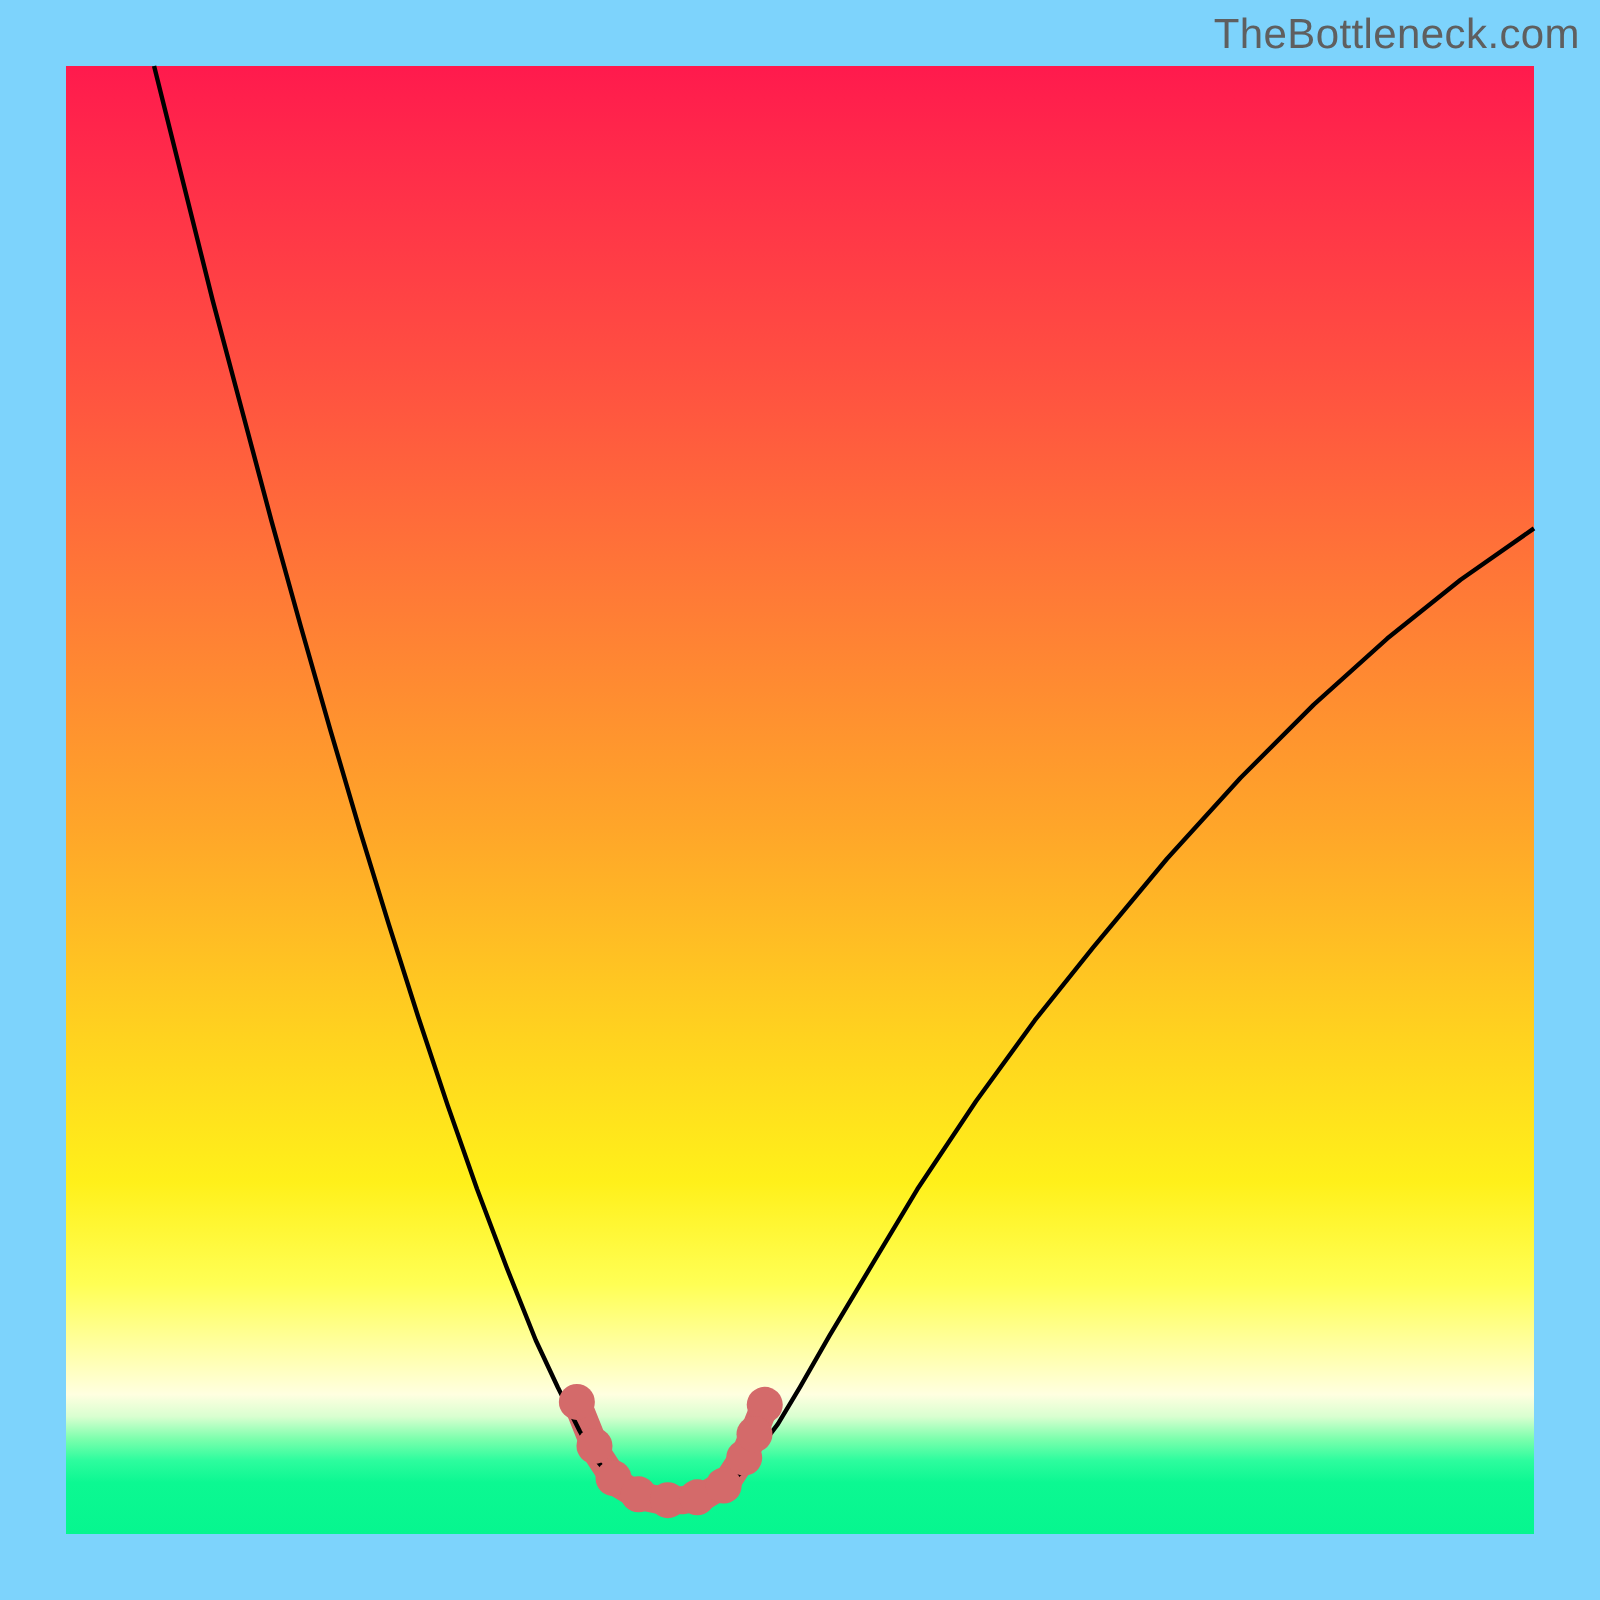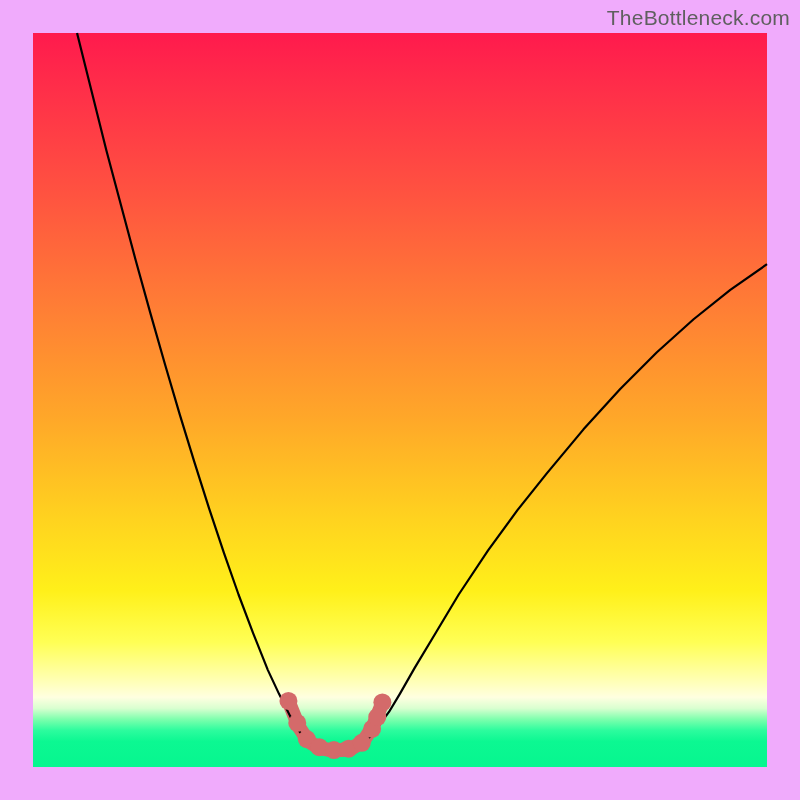--- a/index.html
+++ b/index.html
@@ -10,21 +10,21 @@
     overflow: hidden;
     background: #000;
     font-family: Arial, Helvetica, sans-serif;
   }
   .frame {
     position: absolute;
     left: 0;
     top: 0;
     width: 800px;
     height: 800px;
-    background: #f0abfc;
+    background: #7dd3fc;
     text-align: center;
   }
   .plot-area {
     position: absolute;
     left: 33px;
     top: 33px;
     width: 734px;
     height: 734px;
     
     background: linear-gradient(

